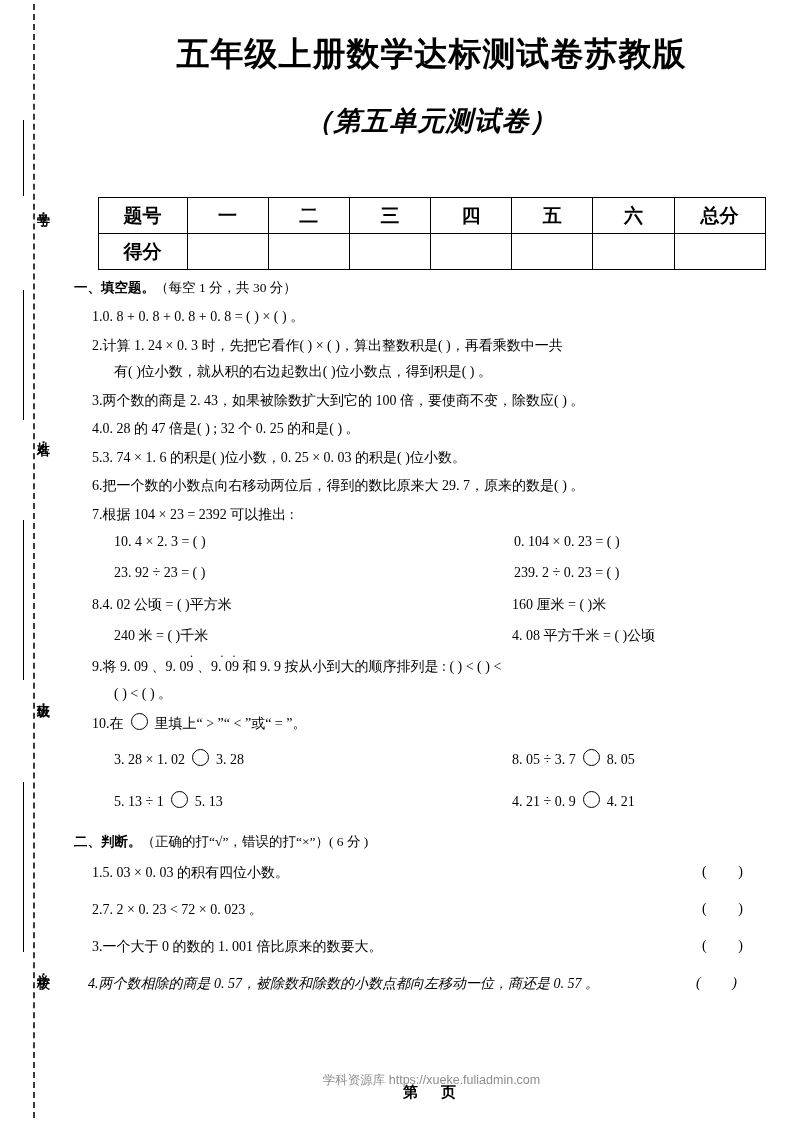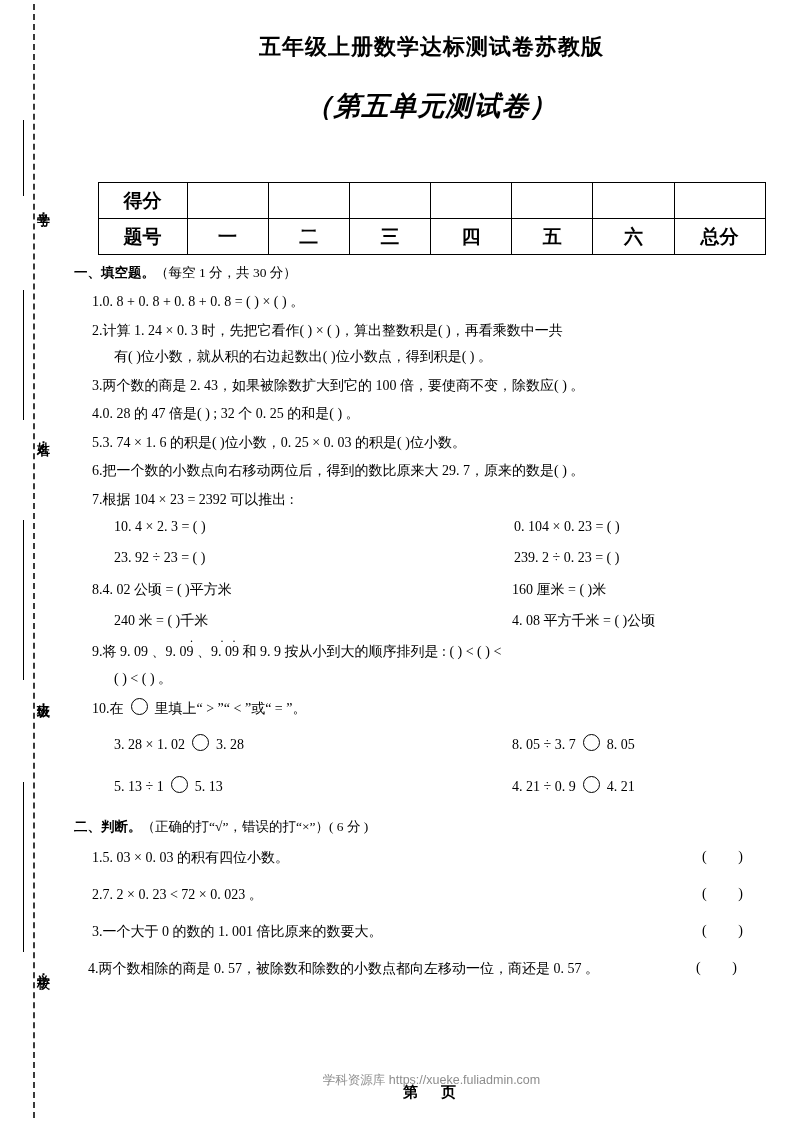--- a/index.html
+++ b/index.html
@@ -57,21 +57,21 @@
     left: 70px;
     top: 0;
     width: 723px;
     height: 1122px;
   }
 
   .title-main {
     text-align: center;
     font-family: "Liberation Sans", "DejaVu Sans", sans-serif;
     font-weight: bold;
-    font-size: 22px;
+    font-size: 33px;
     letter-spacing: 1px;
     margin-top: 32px;
     color: #000;
   }
   .title-sub {
     text-align: center;
     font-family: "Liberation Sans", "DejaVu Sans", sans-serif;
     font-weight: bold;
     font-size: 27px;
     letter-spacing: 1px;
@@ -223,39 +223,39 @@
 
 <div id="page">
 
   <div class="title-main">五年级上册数学达标测试卷苏教版</div>
   <div class="title-sub">（第五单元测试卷）</div>
 
   <div class="score-table-wrap">
     <table class="score-table">
       <tbody>
           <tr>
-        <td class="head-col">得分</td>
-        <td></td>
-        <td></td>
-        <td></td>
-        <td></td>
-        <td></td>
-        <td></td>
-        <td class="total-col"></td>
-      </tr>
-      <tr>
         <td class="head-col">题号</td>
         <td>一</td>
         <td>二</td>
         <td>三</td>
         <td>四</td>
         <td>五</td>
         <td>六</td>
         <td class="total-col">总分</td>
       </tr>
+      <tr>
+        <td class="head-col">得分</td>
+        <td></td>
+        <td></td>
+        <td></td>
+        <td></td>
+        <td></td>
+        <td></td>
+        <td class="total-col"></td>
+      </tr>
     </tbody>
       </table>
   </div>
 
   <div class="section-head">
     <span>一、填空题。</span><span class="paren">（每空 1 分，共 30 分）</span>
   </div>
 
   <div class="q">
     <span>1.</span><span>0. 8 + 0. 8 + 0. 8 + 0. 8 = (        ) × (        ) 。</span>
@@ -333,21 +333,21 @@
     <span class="tf-brackets">(    )</span>
   </div>
   <div class="tf-row" style="margin-top:18px;">
     <span>2.</span><span>7. 2 × 0. 23 &lt; 72 × 0. 023 。</span>
     <span class="tf-brackets">(    )</span>
   </div>
   <div class="tf-row" style="margin-top:18px;">
     <span>3.</span><span>一个大于 0 的数的 1. 001 倍比原来的数要大。</span>
     <span class="tf-brackets">(    )</span>
   </div>
-  <div class="tf-row" style="margin-top:18px;margin-left:18px;">
+  <div class="tf-row" style="margin-top:18px;margin-left:18px;font-style:italic;">
     <span>4.</span><span>两个数相除的商是 0. 57，被除数和除数的小数点都向左移动一位，商还是 0. 57 。</span>
     <span class="tf-brackets" style="left:608px;">(    )</span>
   </div>
 
   <div class="watermark">学科资源库 https://xueke.fuliadmin.com</div>
   <div class="page-footer">第　页</div>
 
 </div>
 
 </body></html>

